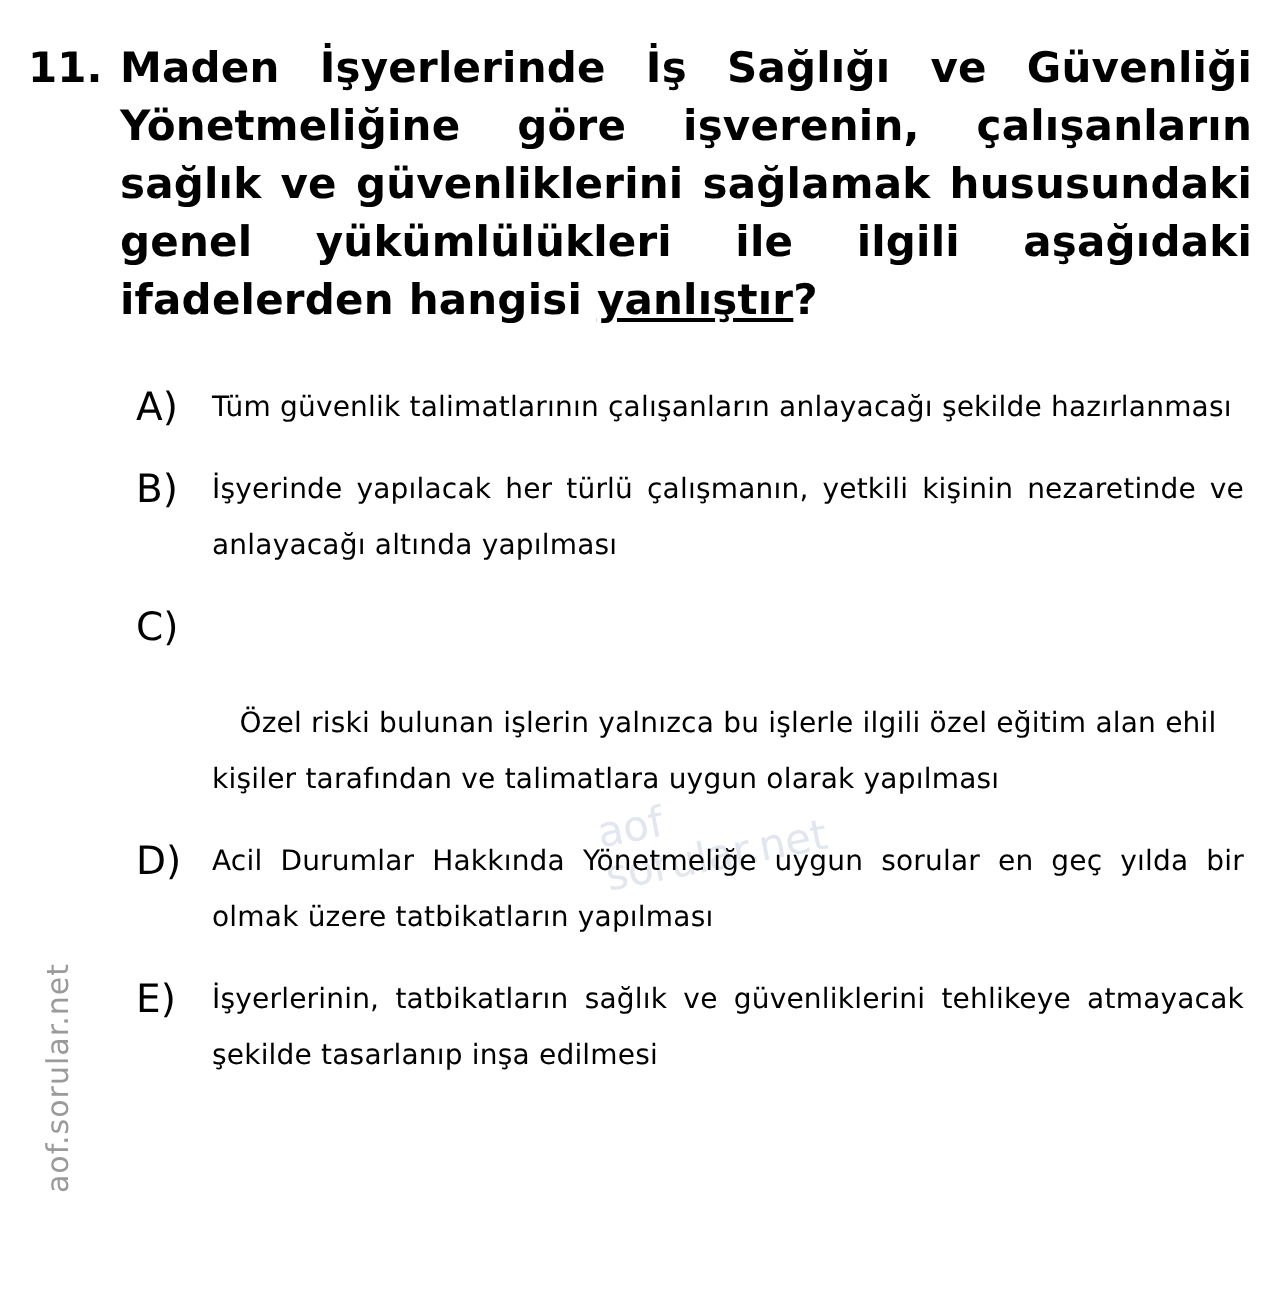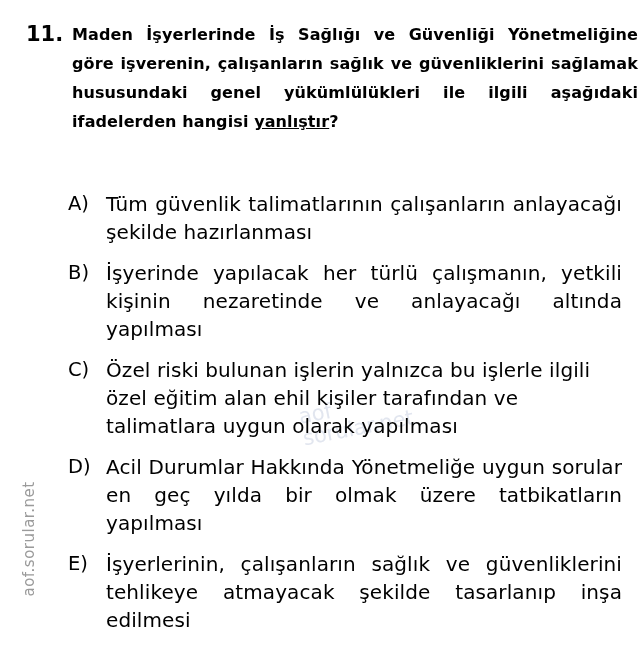--- a/index.html
+++ b/index.html
@@ -53,42 +53,41 @@
     white-space: nowrap;
     user-select: none;
     line-height: 1.05;
   }
 
   .question-block {
     position: absolute;
     left: 14px;
     top: 20px;
     width: 612px;
-    margin-left: 12px;
   }
 
   .q-row {
     display: flex;
     align-items: flex-start;
   }
 
   .q-number {
     font-size: 21px;
     font-weight: bold;
     line-height: 29px;
     width: 46px;
     flex: 0 0 46px;
     text-align: right;
     padding-right: 10px;
     box-sizing: border-box;
   }
 
   .q-text {
     flex: 1 1 auto;
-    font-size: 16px;
+    font-size: 21px;
     font-weight: bold;
     line-height: 29px;
     text-align: justify;
     text-align-last: left;
     letter-spacing: 0.1px;
   }
   .q-text .underline {
     text-decoration: underline;
   }
 
@@ -110,29 +109,30 @@
     width: 44px;
     font-size: 19.5px;
     line-height: 28px;
     text-align: left;
     padding-left: 6px;
     box-sizing: border-box;
   }
 
   .opt-text {
     flex: 1 1 auto;
-    font-size: 20px;
+    font-size: 14px;
     line-height: 28px;
     text-align: justify;
     text-align-last: left;
     letter-spacing: 0.1px;
   }
   
   .opt-text.nojustify {
-    text-align: left;
+    text-align: center;
+    margin-top: 48px;
   }
 </style>
 </head>
 <body>
 
 <div class="page">
 
   <div class="watermark-left">aof.sorular.net</div>
 
   <div class="watermark-center">
@@ -164,18 +164,18 @@
       <div class="opt-text nojustify">Özel riski bulunan işlerin yalnızca bu işlerle ilgili özel eğitim alan ehil kişiler tarafından ve talimatlara uygun olarak yapılması</div>
     </div>
 
     <div class="option">
       <div class="opt-letter">D)</div>
       <div class="opt-text">Acil Durumlar Hakkında Yönetmeliğe uygun sorular en geç yılda bir olmak üzere tatbikatların yapılması</div>
     </div>
 
     <div class="option">
       <div class="opt-letter">E)</div>
-      <div class="opt-text">İşyerlerinin, çalışanların sağlık ve güvenliklerini tehlikeye atmayacak şekilde tasarlanıp inşa edilmesi</div>
+      <div class="opt-text">İşyerlerinin, tatbikatların sağlık ve güvenliklerini tehlikeye atmayacak şekilde tasarlanıp inşa edilmesi</div>
     </div>
 
   </div>
 
 </div>
 
 </body></html>

